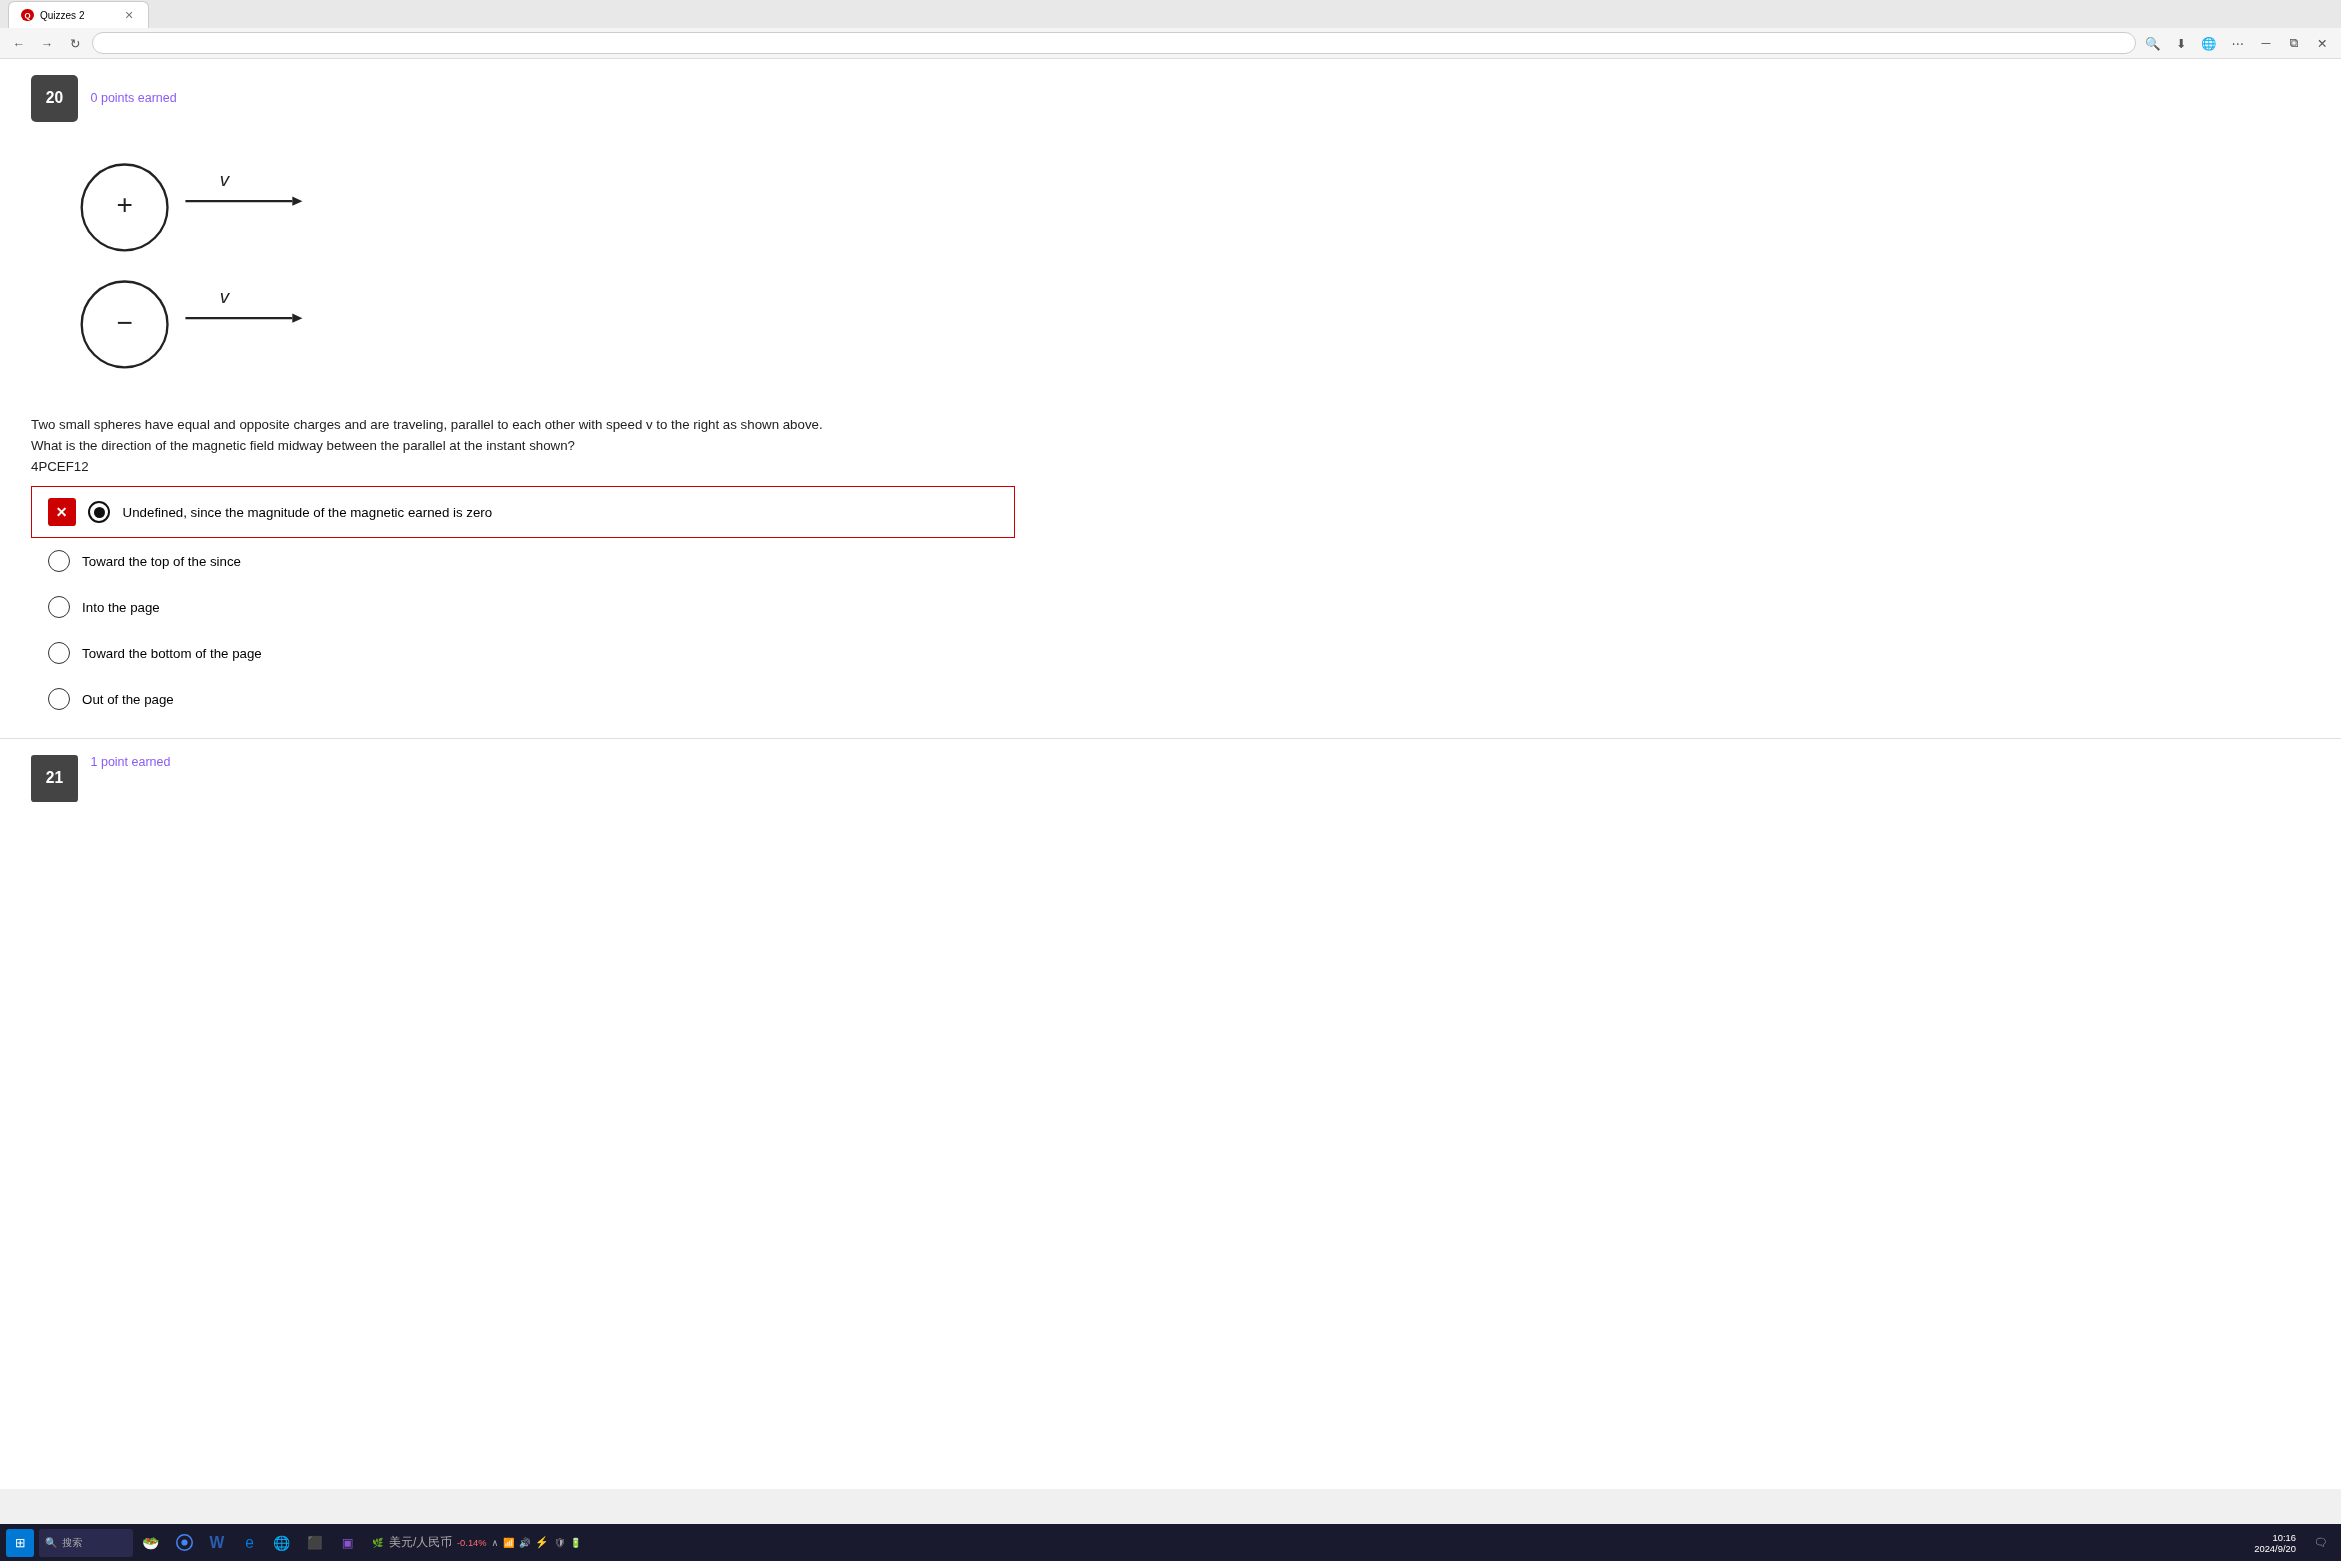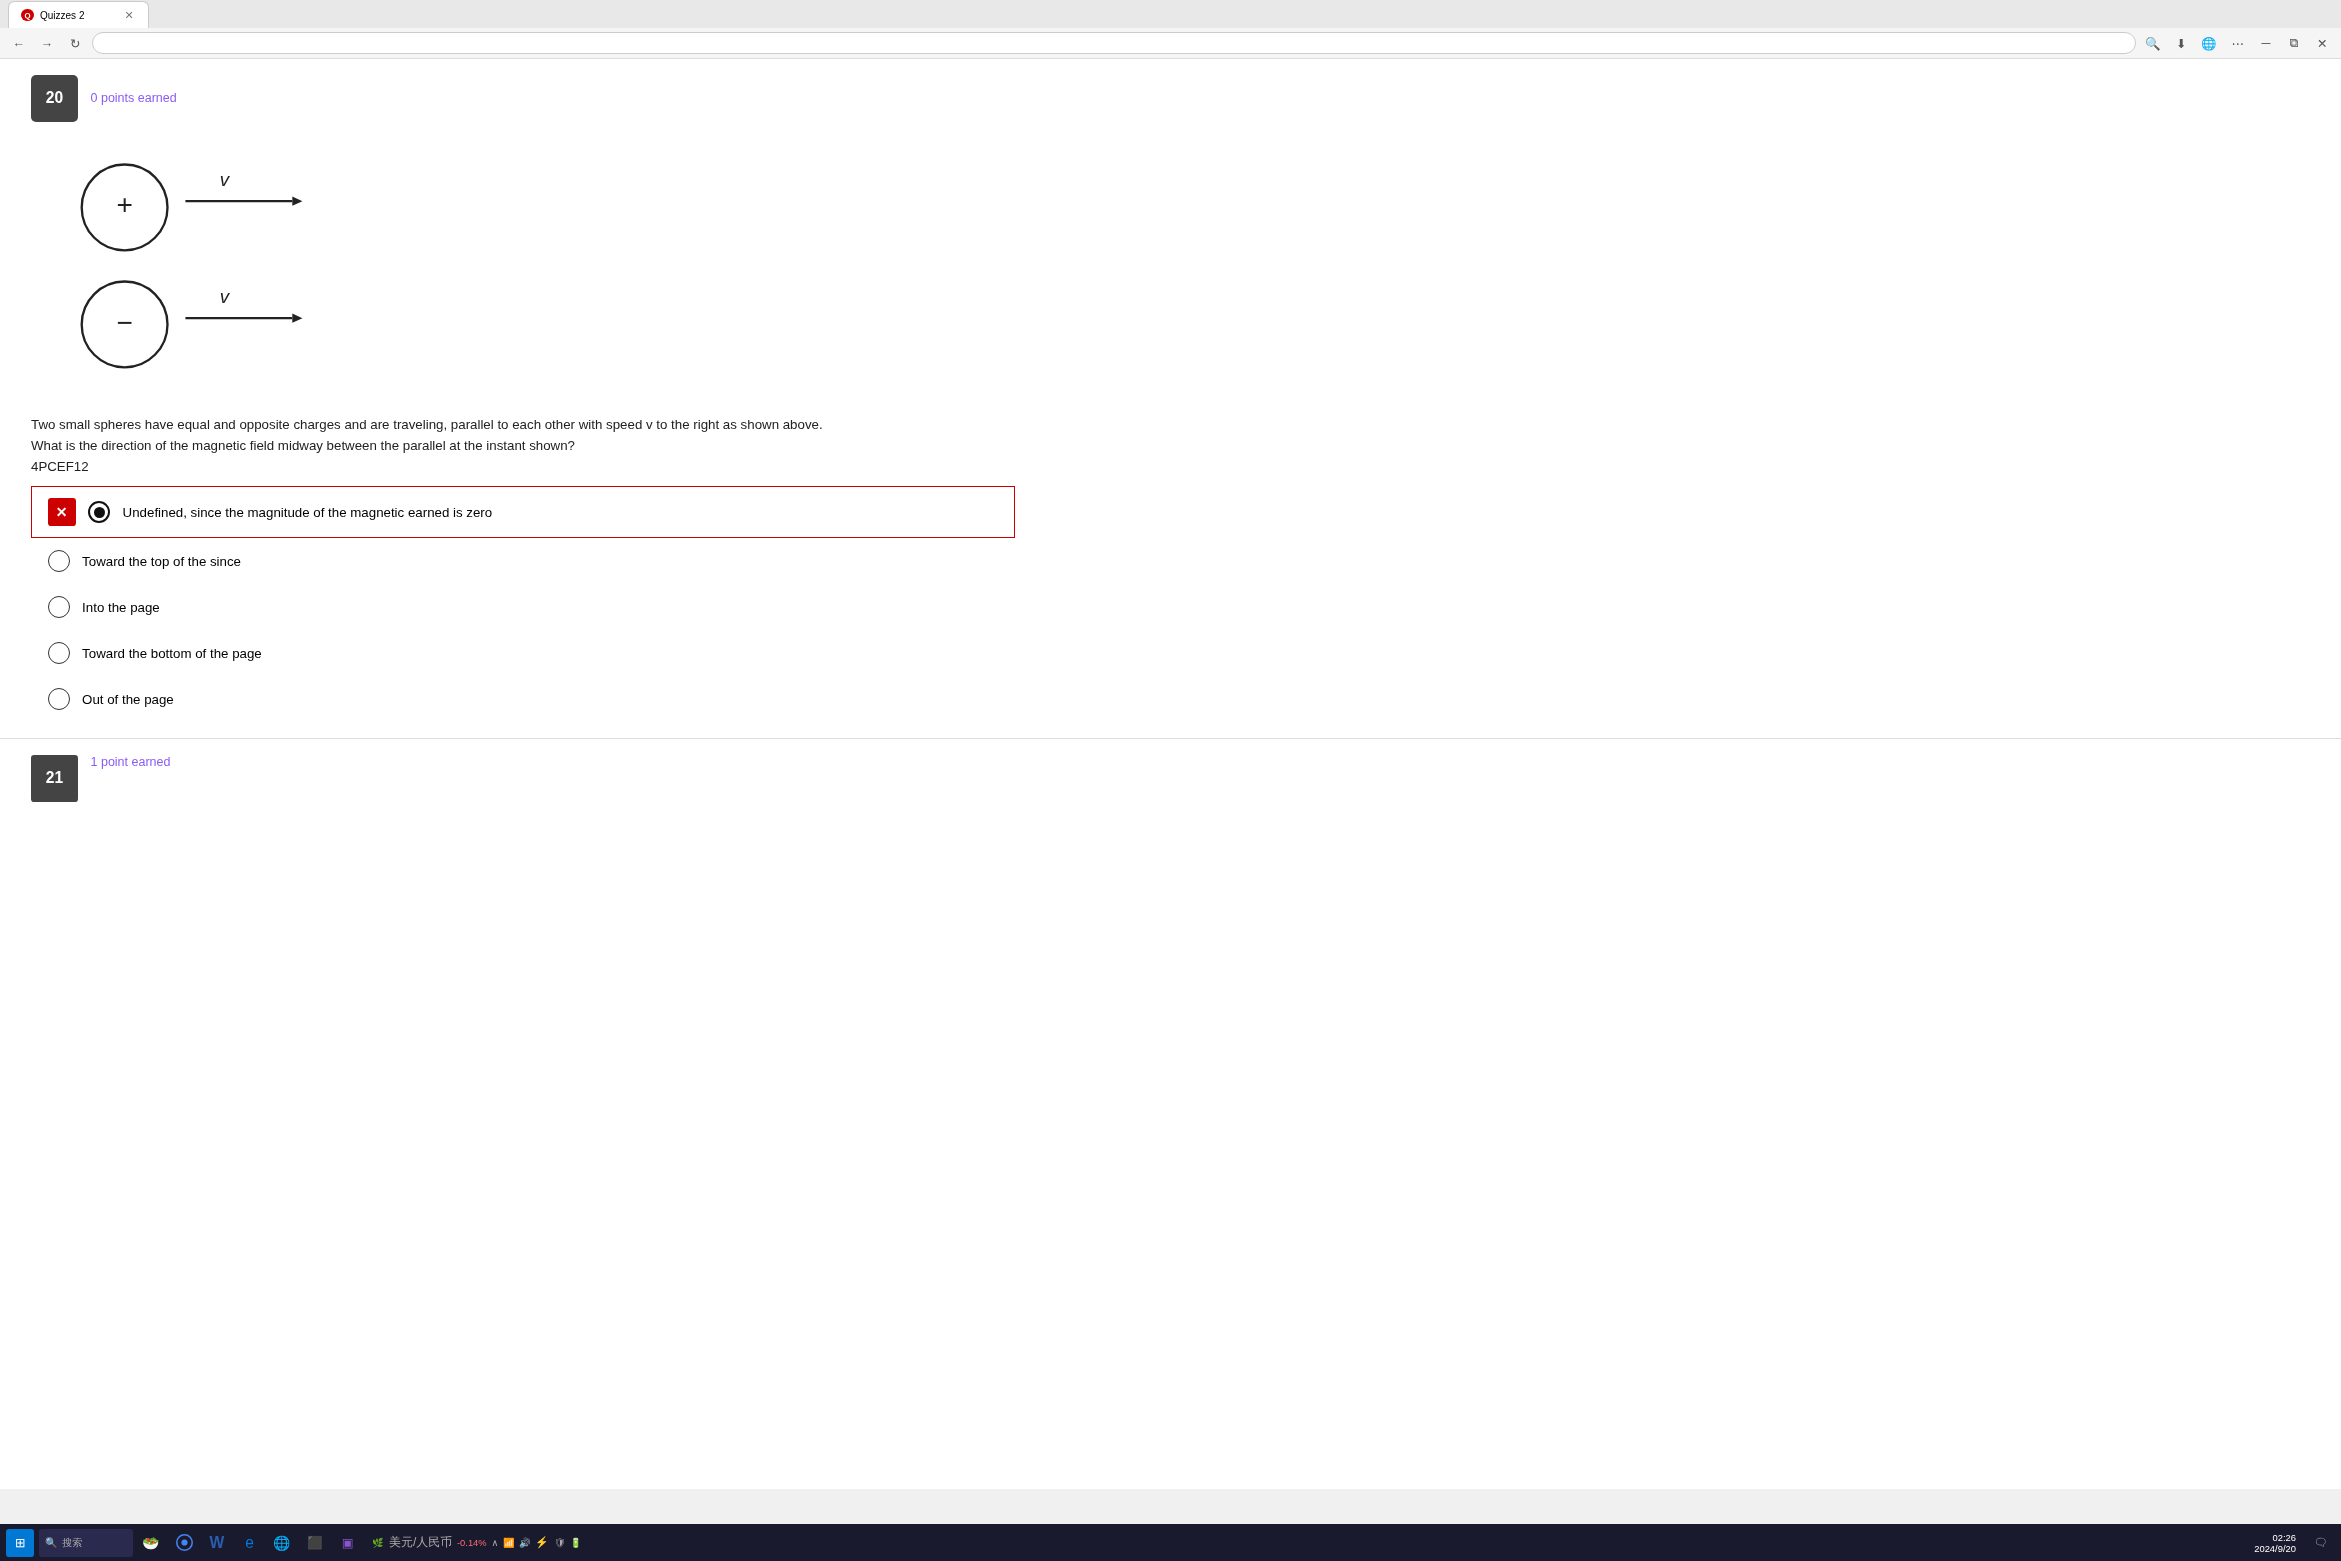--- a/index.html
+++ b/index.html
@@ -342,18 +342,18 @@
     <span class="stock-down">-0.14%</span>
     <span style="color:#aaa;">∧</span>
     <span style="color:#aaa;">📶</span>
     <span style="color:#aaa;">🔊</span>
     <span style="color:#aaa; font-size:11px;">⚡</span>
     <span style="color:#aaa;">🛡</span>
     <span style="color:#aaa;">🔋</span>
   </div>
 
   <div class="taskbar-clock">
-    <div>02:26</div>
+    <div>10:16</div>
     <div>2024/9/20</div>
   </div>
   <div class="taskbar-item" style="color:#aaa; font-size:11px;">🗨</div>
 </div>
 
 
 </body></html>

